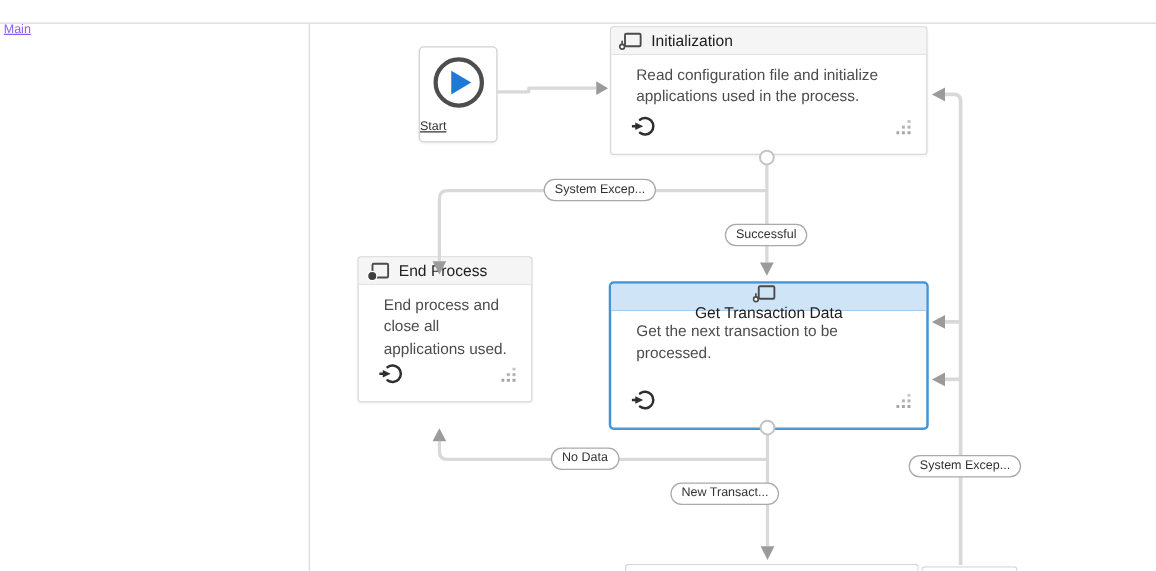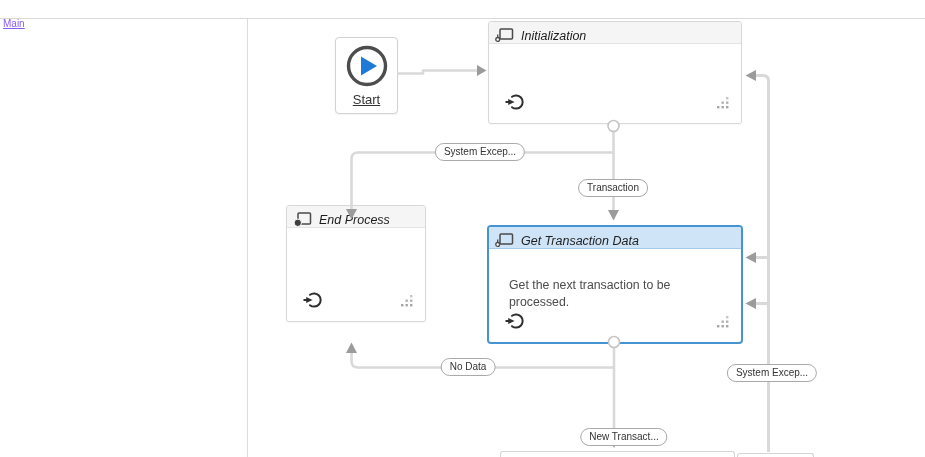--- a/index.html
+++ b/index.html
@@ -29,35 +29,35 @@
   }
 
   
   .start-node{
     position:absolute;left:335px;top:37px;width:61px;height:75px;
     background:#fff;border:1px solid #d2d2d2;border-radius:4px;z-index:3;
     box-shadow:0 1px 2px rgba(0,0,0,.05);cursor:pointer;
   }
   .start-node .ring{position:absolute;left:10px;top:7px;}
   .start-node .start-label{
-    position:absolute;left:0;right:0;bottom:6px;text-align:center;
-    font-size:13px;color:#333;text-decoration:underline;
+    position:absolute;left:0;right:0;bottom:6px;text-align:left;
+    font-size:10px;color:#333;text-decoration:underline;
   }
 
   
   .state{
     position:absolute;background:#ffffff;border:1px solid #d8d8d8;
     border-radius:3px;z-index:3;box-shadow:0 1px 2px rgba(0,0,0,.04);cursor:pointer;
   }
   .state.highlighted{border:1px solid #4494d4;box-shadow:0 0 0 1px #4494d4;}
   .state-header{
-    display:flex;align-items:flex-end;height:21px;padding:0 6px;
-    background:#f5f5f5;border-bottom:1px solid #e3e3e3;border-radius:2px 2px 0 0;font-style:italic;
-  }
-  .state.highlighted .state-header{background:#cfe4f7;border-bottom:1px solid #a6cbea;}
+    display:flex;align-items:center;height:21px;padding:0 6px;
+    background:#f5f5f5;border-bottom:1px solid #e3e3e3;border-radius:2px 2px 0 0;
+  }
+  .state.highlighted .state-header{background:#cfe4f7;border-bottom:1px solid #a6cbea;flex-direction:column;}
   .state-header .hicon{flex:0 0 auto;margin-right:7px;display:flex;}
   .state-title{font-size:12.5px;color:#1d1d1d;}
   .state-desc{font-size:12.3px;color:#4c4c4c;line-height:1.42;padding:8px 6px 0 20px;}
   .entry-icon{position:absolute;left:16px;bottom:7px;}
   .grip-icon{position:absolute;right:12px;bottom:10px;}
 
   
   .partial-state{
     position:absolute;background:#ffffff;border:1px solid #d4d4d4;border-bottom:none;
     border-radius:3px 3px 0 0;z-index:3;cursor:pointer;
@@ -102,23 +102,23 @@
     <polygon points="756,298 756,309 745.5,303.5"></polygon>
   </g>
 
   <g fill="#ffffff" stroke="#c4c4c4" stroke-width="1.6">
     <circle cx="613.5" cy="126" r="5.5"></circle>
     <circle cx="614" cy="342" r="5.5"></circle>
   </g>
 </svg>
 
 <div class="pill" style="left:480px;top:152px;">System Excep...</div>
-<div class="pill" style="left:613px;top:188px;">Transaction</div>
+<div class="pill" style="left:613px;top:188px;">Successful</div>
 <div class="pill" style="left:468px;top:367px;">No Data</div>
-<div class="pill" style="left:624px;top:395px;margin-top:42px;">New Transact...</div>
+<div class="pill" style="left:580px;top:395px;">New Transact...</div>
 <div class="pill" style="left:772px;top:373px;">System Excep...</div>
 
 <div class="start-node">
   <span class="ring">
     <svg width="42" height="42">
       <circle cx="21" cy="21" r="18.5" fill="#ffffff" stroke="#4d4d4d" stroke-width="3.4"></circle>
       <polygon points="15,11.5 15,30.5 31,21" fill="#1e7ad6"></polygon>
     </svg>
   </span>
   <div class="start-label">Start</div>
@@ -128,20 +128,21 @@
   <div class="state-header">
     <span class="hicon">
       <svg width="19" height="16">
         <rect x="5" y="2" width="12.5" height="10" rx="1" fill="none" stroke="#4a4a4a" stroke-width="1.5"></rect>
         <line x1="2.7" y1="10.6" x2="2.7" y2="7.6" stroke="#4a4a4a" stroke-width="1.3"></line>
         <circle cx="2.7" cy="12.4" r="1.9" fill="#ffffff" stroke="#4a4a4a" stroke-width="1.3"></circle>
       </svg>
     </span>
     <span class="state-title">Initialization</span>
   </div>
+  <div class="state-desc" style="width:226px;">Read configuration file and initialize applications used in the process.</div>
   <span class="entry-icon">
     <svg width="21" height="20">
       <path d="M7,4.8 A6.6,6.6 0 1 1 7,15.2" fill="none" stroke="#2f2f2f" stroke-width="2" stroke-linecap="round"></path>
       <line x1="0.5" y1="10" x2="4" y2="10" stroke="#2f2f2f" stroke-width="2"></line>
       <polygon points="3.2,7 3.2,13 9.6,10" fill="#2f2f2f"></polygon>
     </svg>
   </span>
   <span class="grip-icon">
     <svg width="12" height="12">
       <rect x="9" y="0" width="2.4" height="2.4" fill="#c6c6c6"></rect>
@@ -157,20 +158,21 @@
 <div class="state" style="left:286px;top:205px;width:138px;height:115px;">
   <div class="state-header">
     <span class="hicon">
       <svg width="19" height="16">
         <rect x="5" y="2" width="12.5" height="11" rx="1" fill="none" stroke="#4a4a4a" stroke-width="1.5"></rect>
         <circle cx="4.8" cy="11.8" r="3.7" fill="#3f3f3f" stroke="#ffffff" stroke-width="1"></circle>
       </svg>
     </span>
     <span class="state-title">End Process</span>
   </div>
+  <div class="state-desc" style="width:104px;">End process and close all applications used.</div>
   <span class="entry-icon">
     <svg width="21" height="20">
       <path d="M7,4.8 A6.6,6.6 0 1 1 7,15.2" fill="none" stroke="#2f2f2f" stroke-width="2" stroke-linecap="round"></path>
       <line x1="0.5" y1="10" x2="4" y2="10" stroke="#2f2f2f" stroke-width="2"></line>
       <polygon points="3.2,7 3.2,13 9.6,10" fill="#2f2f2f"></polygon>
     </svg>
   </span>
   <span class="grip-icon">
     <svg width="12" height="12">
       <rect x="9" y="0" width="2.4" height="2.4" fill="#c6c6c6"></rect>
@@ -187,21 +189,21 @@
   <div class="state-header">
     <span class="hicon">
       <svg width="19" height="16">
         <rect x="5" y="2" width="12.5" height="10" rx="1" fill="none" stroke="#4a4a4a" stroke-width="1.5"></rect>
         <line x1="2.7" y1="10.6" x2="2.7" y2="7.6" stroke="#4a4a4a" stroke-width="1.3"></line>
         <circle cx="2.7" cy="12.4" r="1.9" fill="#ffffff" stroke="#4a4a4a" stroke-width="1.3"></circle>
       </svg>
     </span>
     <span class="state-title">Get Transaction Data</span>
   </div>
-  <div class="state-desc" style="width:200px;margin-top:20px;">Get the next transaction to be processed.</div>
+  <div class="state-desc" style="width:200px;">Get the next transaction to be processed.</div>
   <span class="entry-icon">
     <svg width="21" height="20">
       <path d="M7,4.8 A6.6,6.6 0 1 1 7,15.2" fill="none" stroke="#2f2f2f" stroke-width="2" stroke-linecap="round"></path>
       <line x1="0.5" y1="10" x2="4" y2="10" stroke="#2f2f2f" stroke-width="2"></line>
       <polygon points="3.2,7 3.2,13 9.6,10" fill="#2f2f2f"></polygon>
     </svg>
   </span>
   <span class="grip-icon">
     <svg width="12" height="12">
       <rect x="9" y="0" width="2.4" height="2.4" fill="#c6c6c6"></rect>

